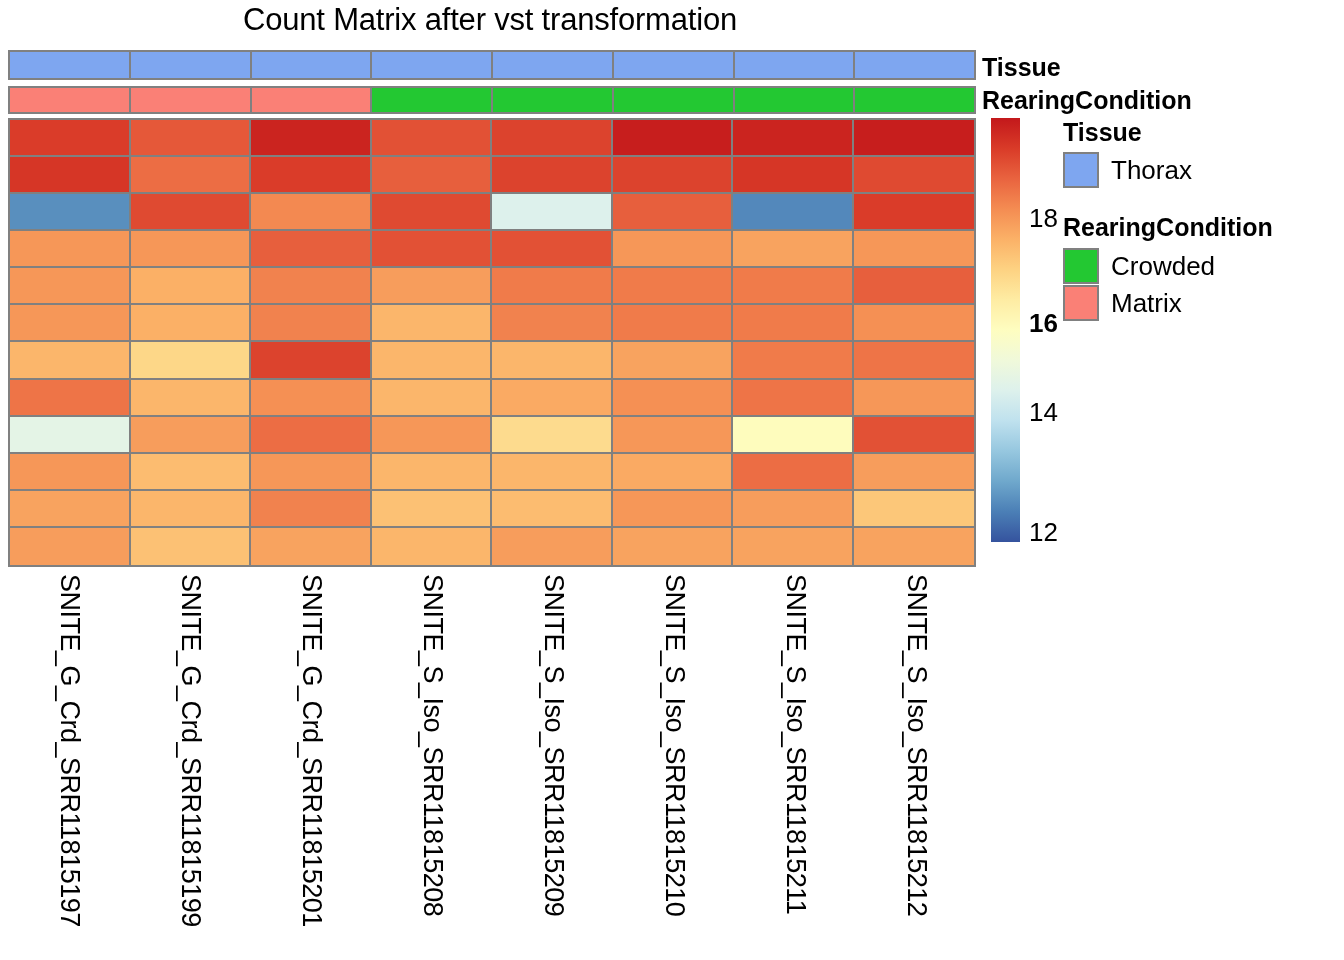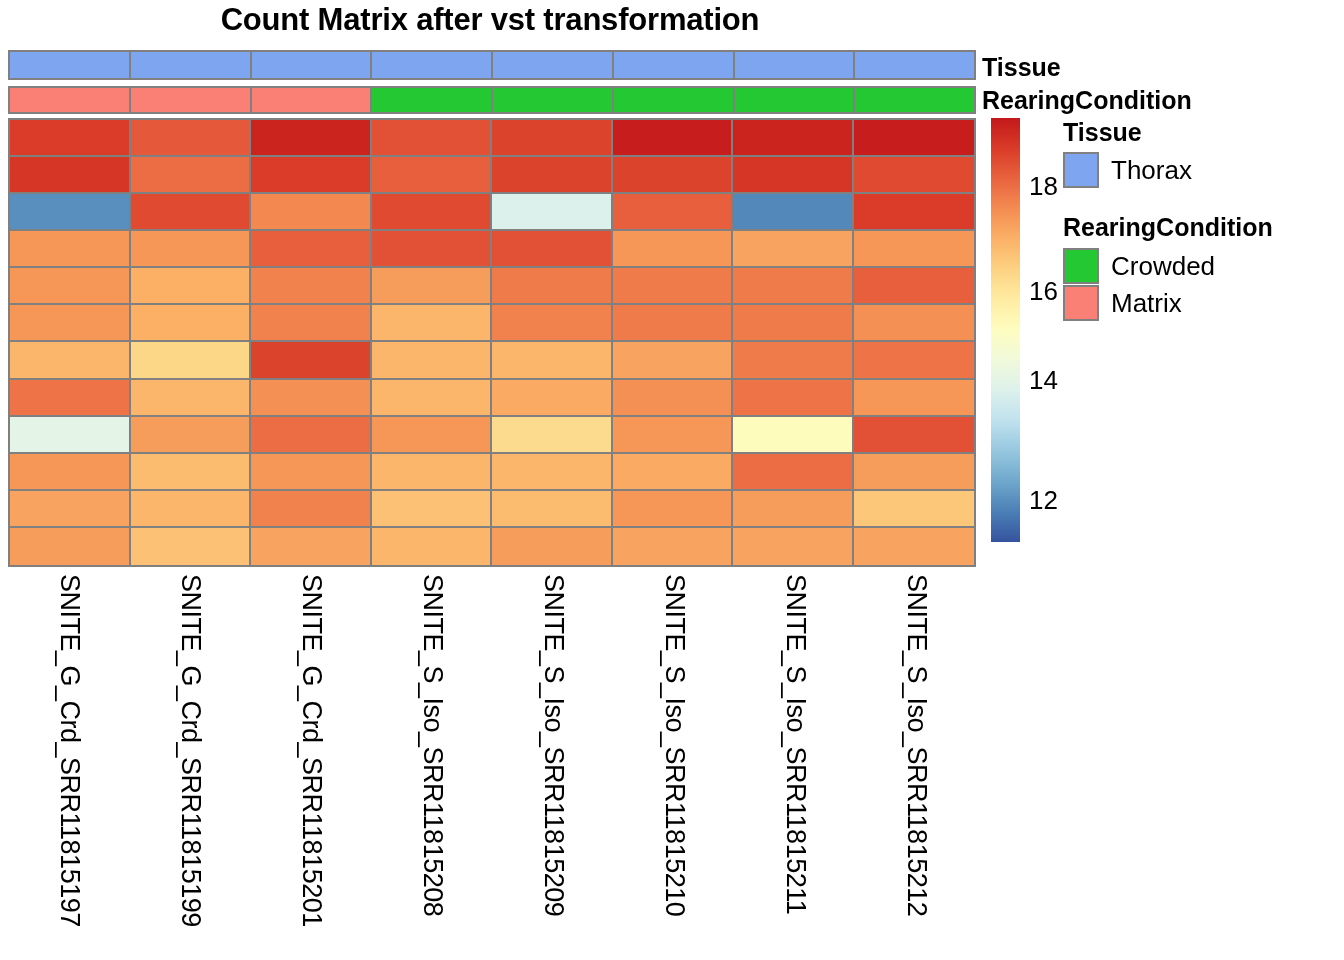--- a/index.html
+++ b/index.html
@@ -23,21 +23,21 @@
   }
 
   
   #title {
     position: absolute;
     left: 0;
     top: 2px;
     width: 980px;
     text-align: center;
     font-size: 31px;
-    font-weight: bold;
+    font-weight: normal;
     color: #000000;
     letter-spacing: -0.2px;
     white-space: nowrap;
   }
 
   
   .anno-row {
     position: absolute;
     left: 8px;
     width: 968px;
@@ -127,20 +127,21 @@
     width: 100%;
     height: 100%;
   }
   .cbar-tick {
     position: absolute;
     left: 38px;
     font-size: 26px;
     color: #000000;
     white-space: nowrap;
     transform: translateY(-50%);
+    margin-top: 32px;
   }
 
   
   .legend-title {
     position: absolute;
     font-size: 25px;
     font-weight: bold;
     color: #000000;
     white-space: nowrap;
   }
@@ -312,21 +313,21 @@
         <div class="col-label">SNITE_S_Iso_SRR11815211</div>
       </div>
       <div class="col-label-slot">
         <div class="col-label">SNITE_S_Iso_SRR11815212</div>
       </div>
     </div>
 
   <div id="colorbar">
     <div id="colorbar-gradient" style="background: linear-gradient(rgb(195, 24, 27), rgb(217, 59, 40), rgb(233, 99, 63), rgb(244, 140, 82), rgb(251, 177, 103), rgb(253, 210, 130), rgb(254, 236, 163), rgb(254, 253, 192), rgb(240, 249, 218), rgb(221, 241, 236), rgb(191, 225, 238), rgb(150, 199, 223), rgb(111, 168, 204), rgb(75, 127, 182), rgb(53, 83, 158));"></div>
   <div class="cbar-tick" style="top: 68.0494px;">18</div>
-      <div class="cbar-tick" style="top: 172.741px;">16</div>
+      <div class="cbar-tick" style="top: 172.741px; font-weight: bold;">16</div>
       <div class="cbar-tick" style="top: 262px;">14</div>
       <div class="cbar-tick" style="top: 382.123px;">12</div>
     </div>
 
   <div id="legend-tissue-title" class="legend-title" style="left:1063px; top:118px;">Tissue</div>
 
   <div id="legend-rearing-title" class="legend-title" style="left:1063px; top:213px;">RearingCondition</div>
 
   <div id="legend-items">
       <div class="legend-swatch" style="left: 1063px; top: 152px; background: rgb(126, 166, 240);"></div>

